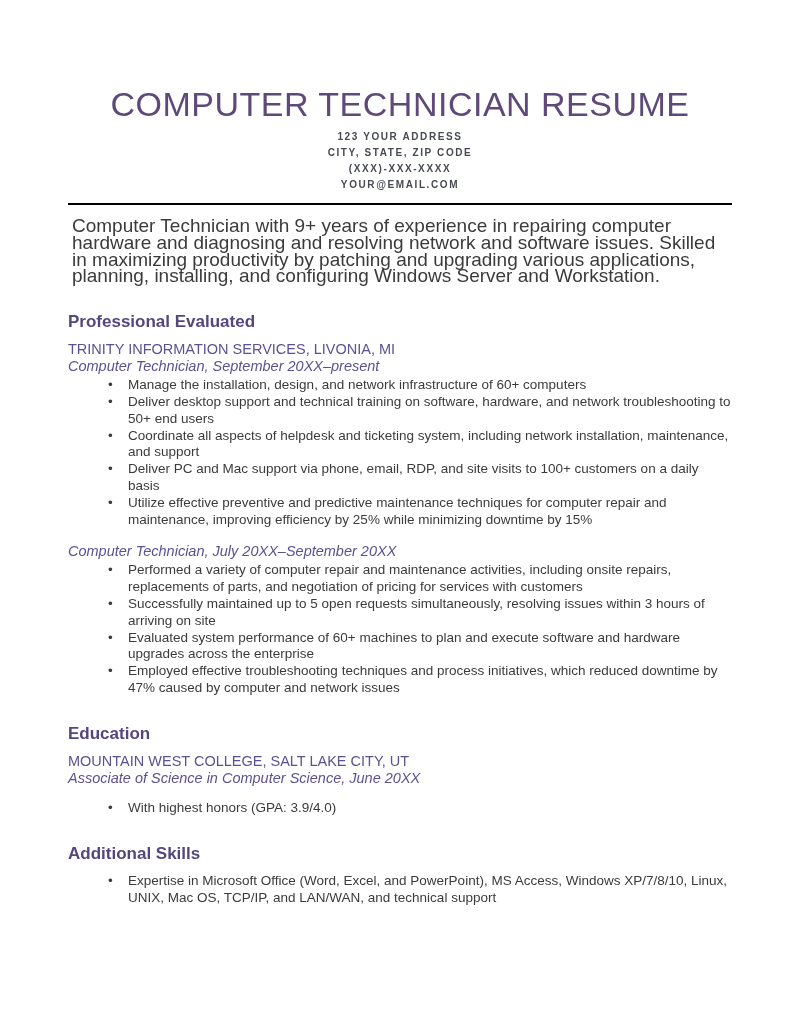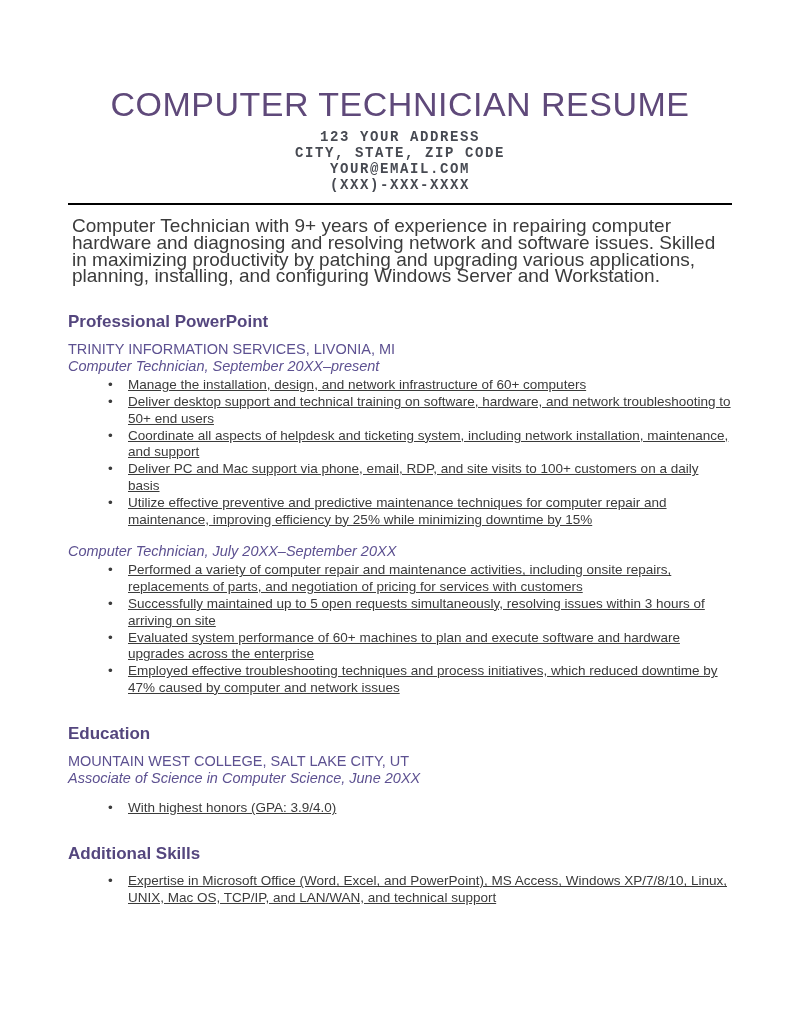--- a/index.html
+++ b/index.html
@@ -25,27 +25,26 @@
   h1.resume-title {
     margin: 0 0 6px 0;
     font-size: 34px;
     font-weight: 400;
     letter-spacing: 0.5px;
     color: var(--color-title, #5f497a);
     line-height: 1.1;
   }
   .contact-block { margin: 0; }
   .contact-line {
-    font-size: 14px;
+    font-size: 10px;
     font-weight: 700;
     letter-spacing: 1.6px;
     line-height: 16px;
     color: var(--color-contact, #474a52);
     text-transform: uppercase;
-    font-family: Liberation Mono, monospace;
   }
   hr.header-rule {
     border: none;
     border-top: 2px solid var(--color-rule, #000000);
     margin: 10px 0 0 0;
   }
   
   .summary {
     margin: 13px 4px 0 4px;
     font-size: 19px;
@@ -72,21 +71,20 @@
     font-size: 14.5px;
     line-height: 17px;
     font-style: italic;
     color: var(--color-subheading, #5d5191);
     margin-bottom: 2px;
   }
   ul.bullets {
     list-style: none;
     margin: 0 0 0 38px;
     padding: 0;
-    text-decoration: underline;
   }
   ul.bullets li {
     position: relative;
     padding-left: 22px;
     font-size: 13.5px;
     line-height: 16.8px;
     color: var(--color-body, #3b3b3b);
   }
   ul.bullets li::before {
     content: "\2022";
@@ -99,31 +97,31 @@
 </head>
 <body>
 
 <div class="page">
 
   <header class="resume-header">
     <h1 class="resume-title">COMPUTER TECHNICIAN RESUME</h1>
     <div class="contact-block">
       <div class="contact-line">123 YOUR ADDRESS</div>
       <div class="contact-line">CITY, STATE, ZIP CODE</div>
+      <div class="contact-line">(XXX)-XXX-XXXX</div>
       <div class="contact-line">YOUR@EMAIL.COM</div>
-      <div class="contact-line">(XXX)-XXX-XXXX</div>
     </div>
   </header>
 
   <hr class="header-rule">
 
   <p class="summary">Computer Technician with 9+ years of experience in repairing computer hardware and diagnosing and resolving network and software issues. Skilled in maximizing productivity by patching and upgrading various applications, planning, installing, and configuring Windows Server and Workstation.</p>
 
   <section>
-    <h2 class="section-heading">Professional PowerPoint</h2>
+    <h2 class="section-heading">Professional Evaluated</h2>
 
     <div class="entry">
       <div class="company-line">TRINITY INFORMATION SERVICES, LIVONIA, MI</div>
       <div class="role-line">Computer Technician, September 20XX–present</div>
       <ul class="bullets">
         <li>Manage the installation, design, and network infrastructure of 60+ computers</li>
         <li>Deliver desktop support and technical training on software, hardware, and network troubleshooting to 50+ end users</li>
         <li>Coordinate all aspects of helpdesk and ticketing system, including network installation, maintenance, and support</li>
         <li>Deliver PC and Mac support via phone, email, RDP, and site visits to 100+ customers on a daily basis</li>
         <li>Utilize effective preventive and predictive maintenance techniques for computer repair and maintenance, improving efficiency by 25% while minimizing downtime by 15%</li>

